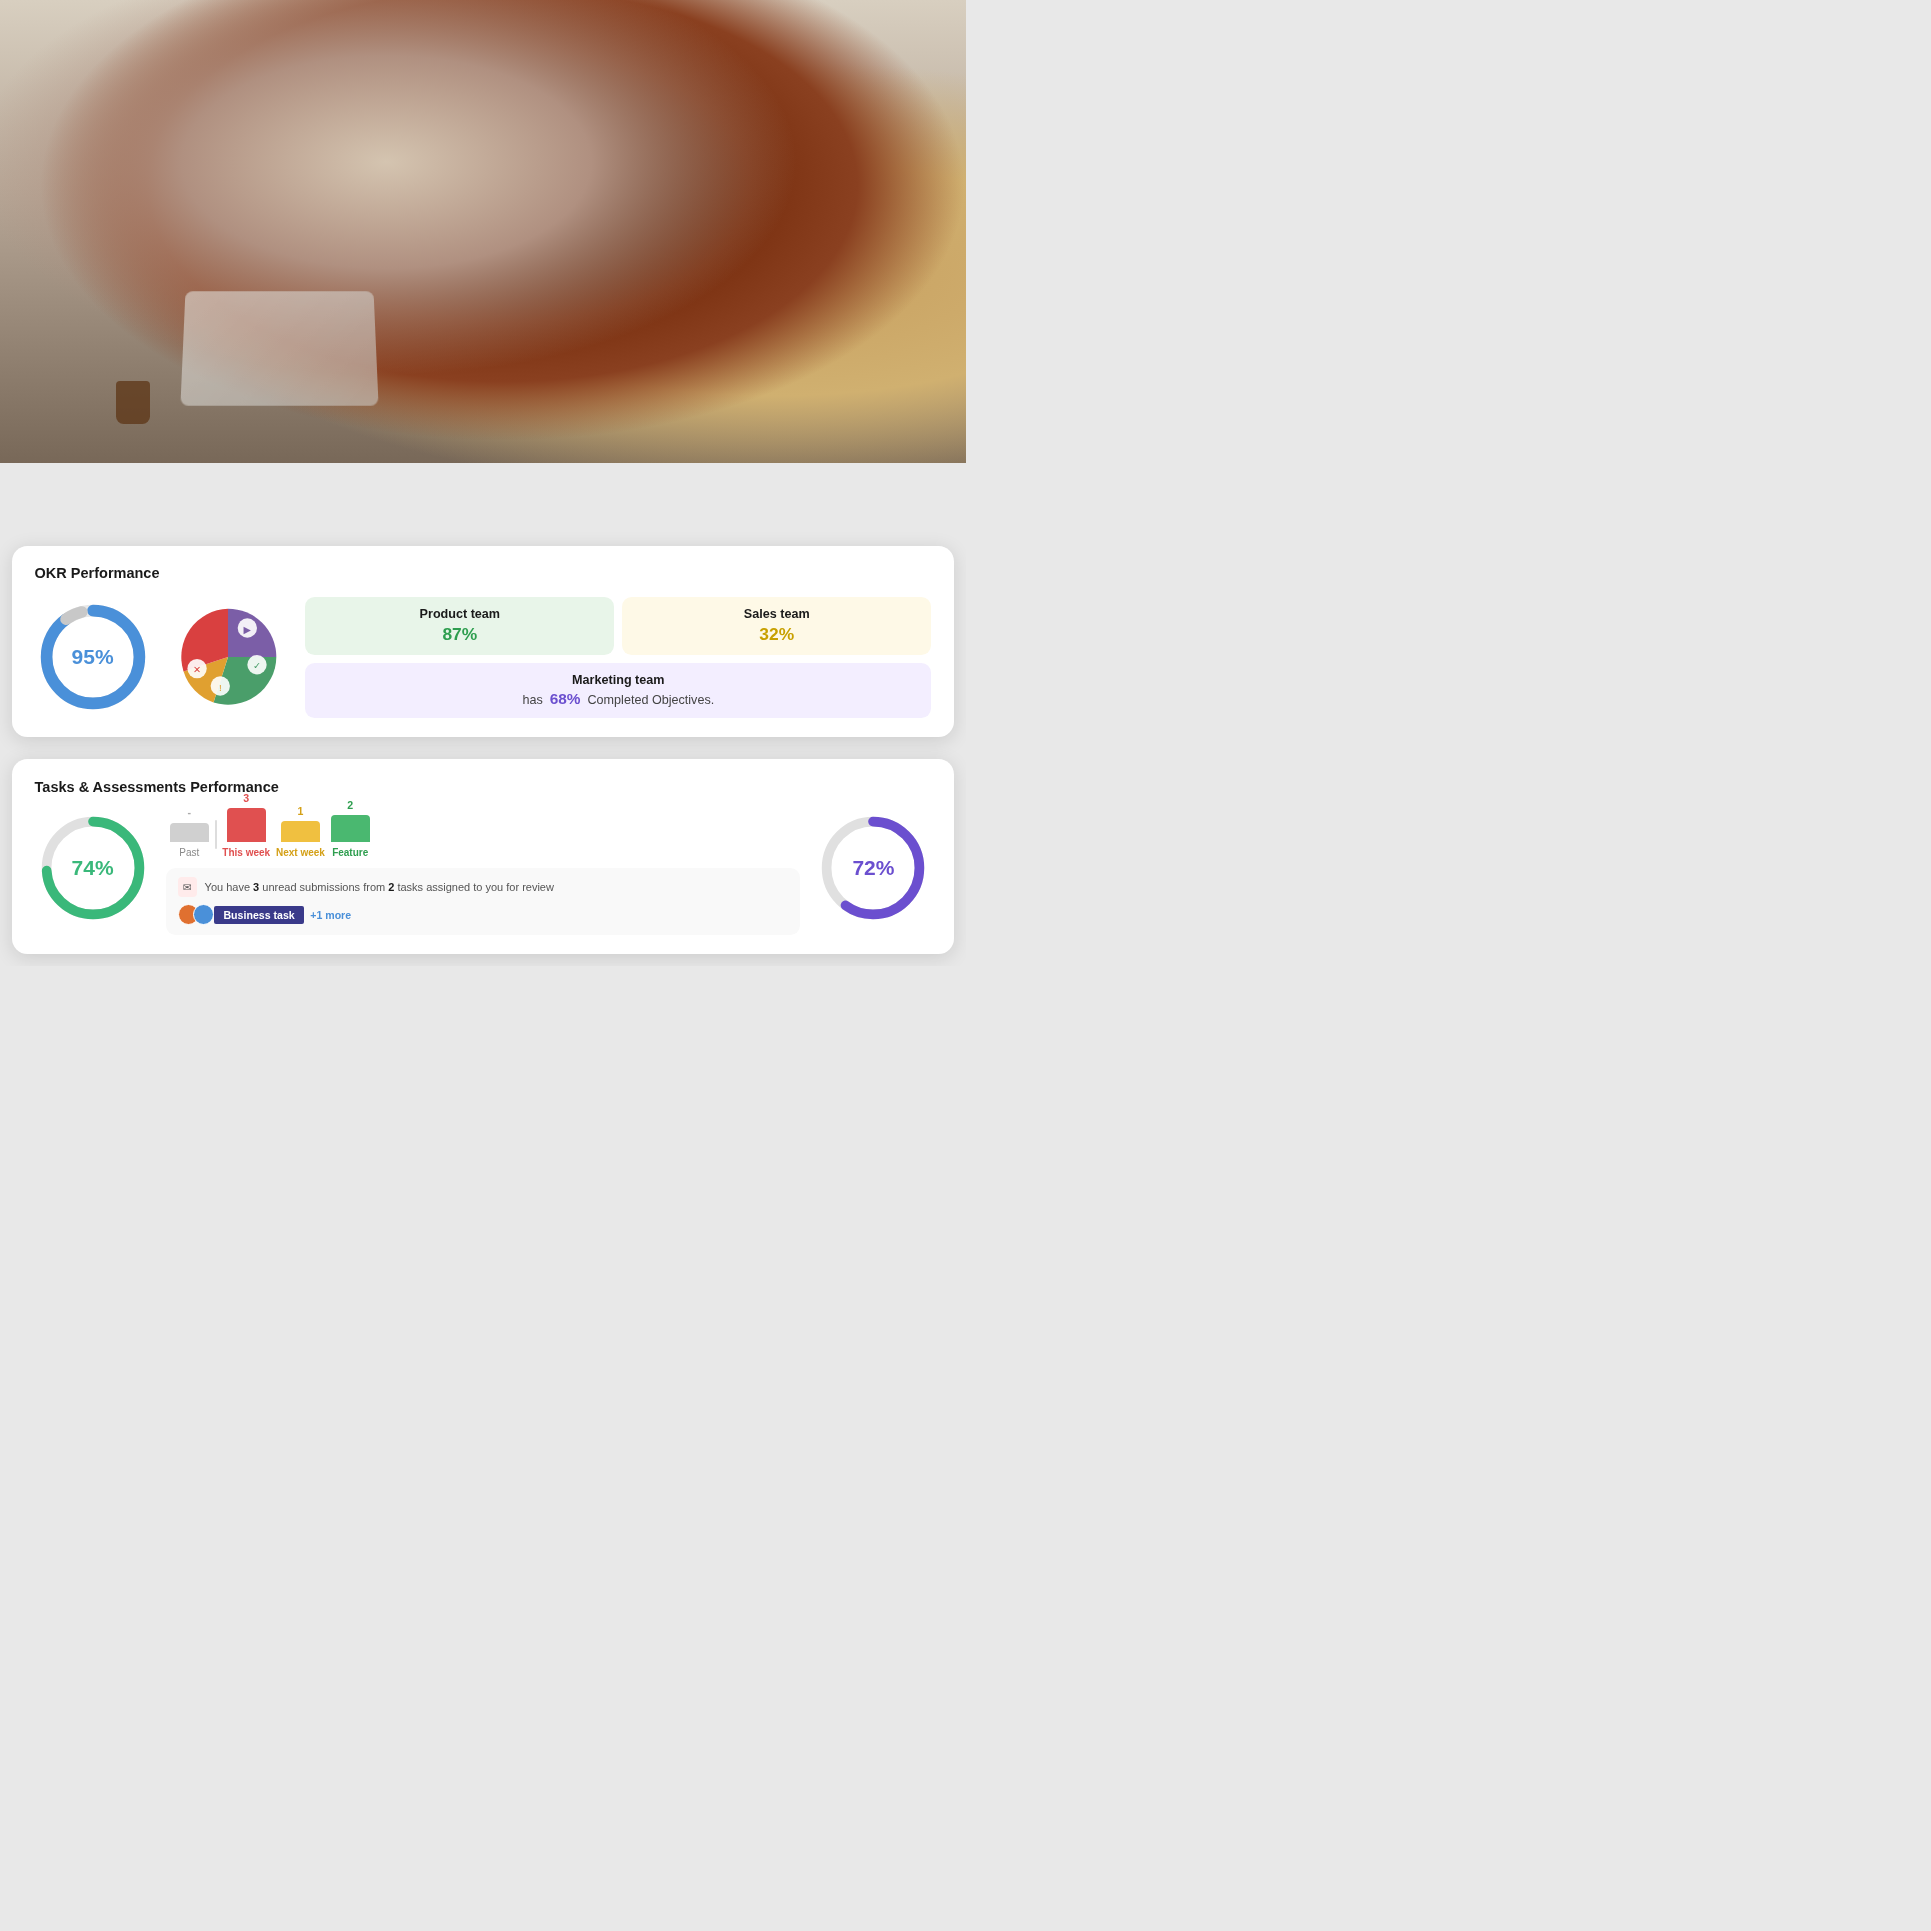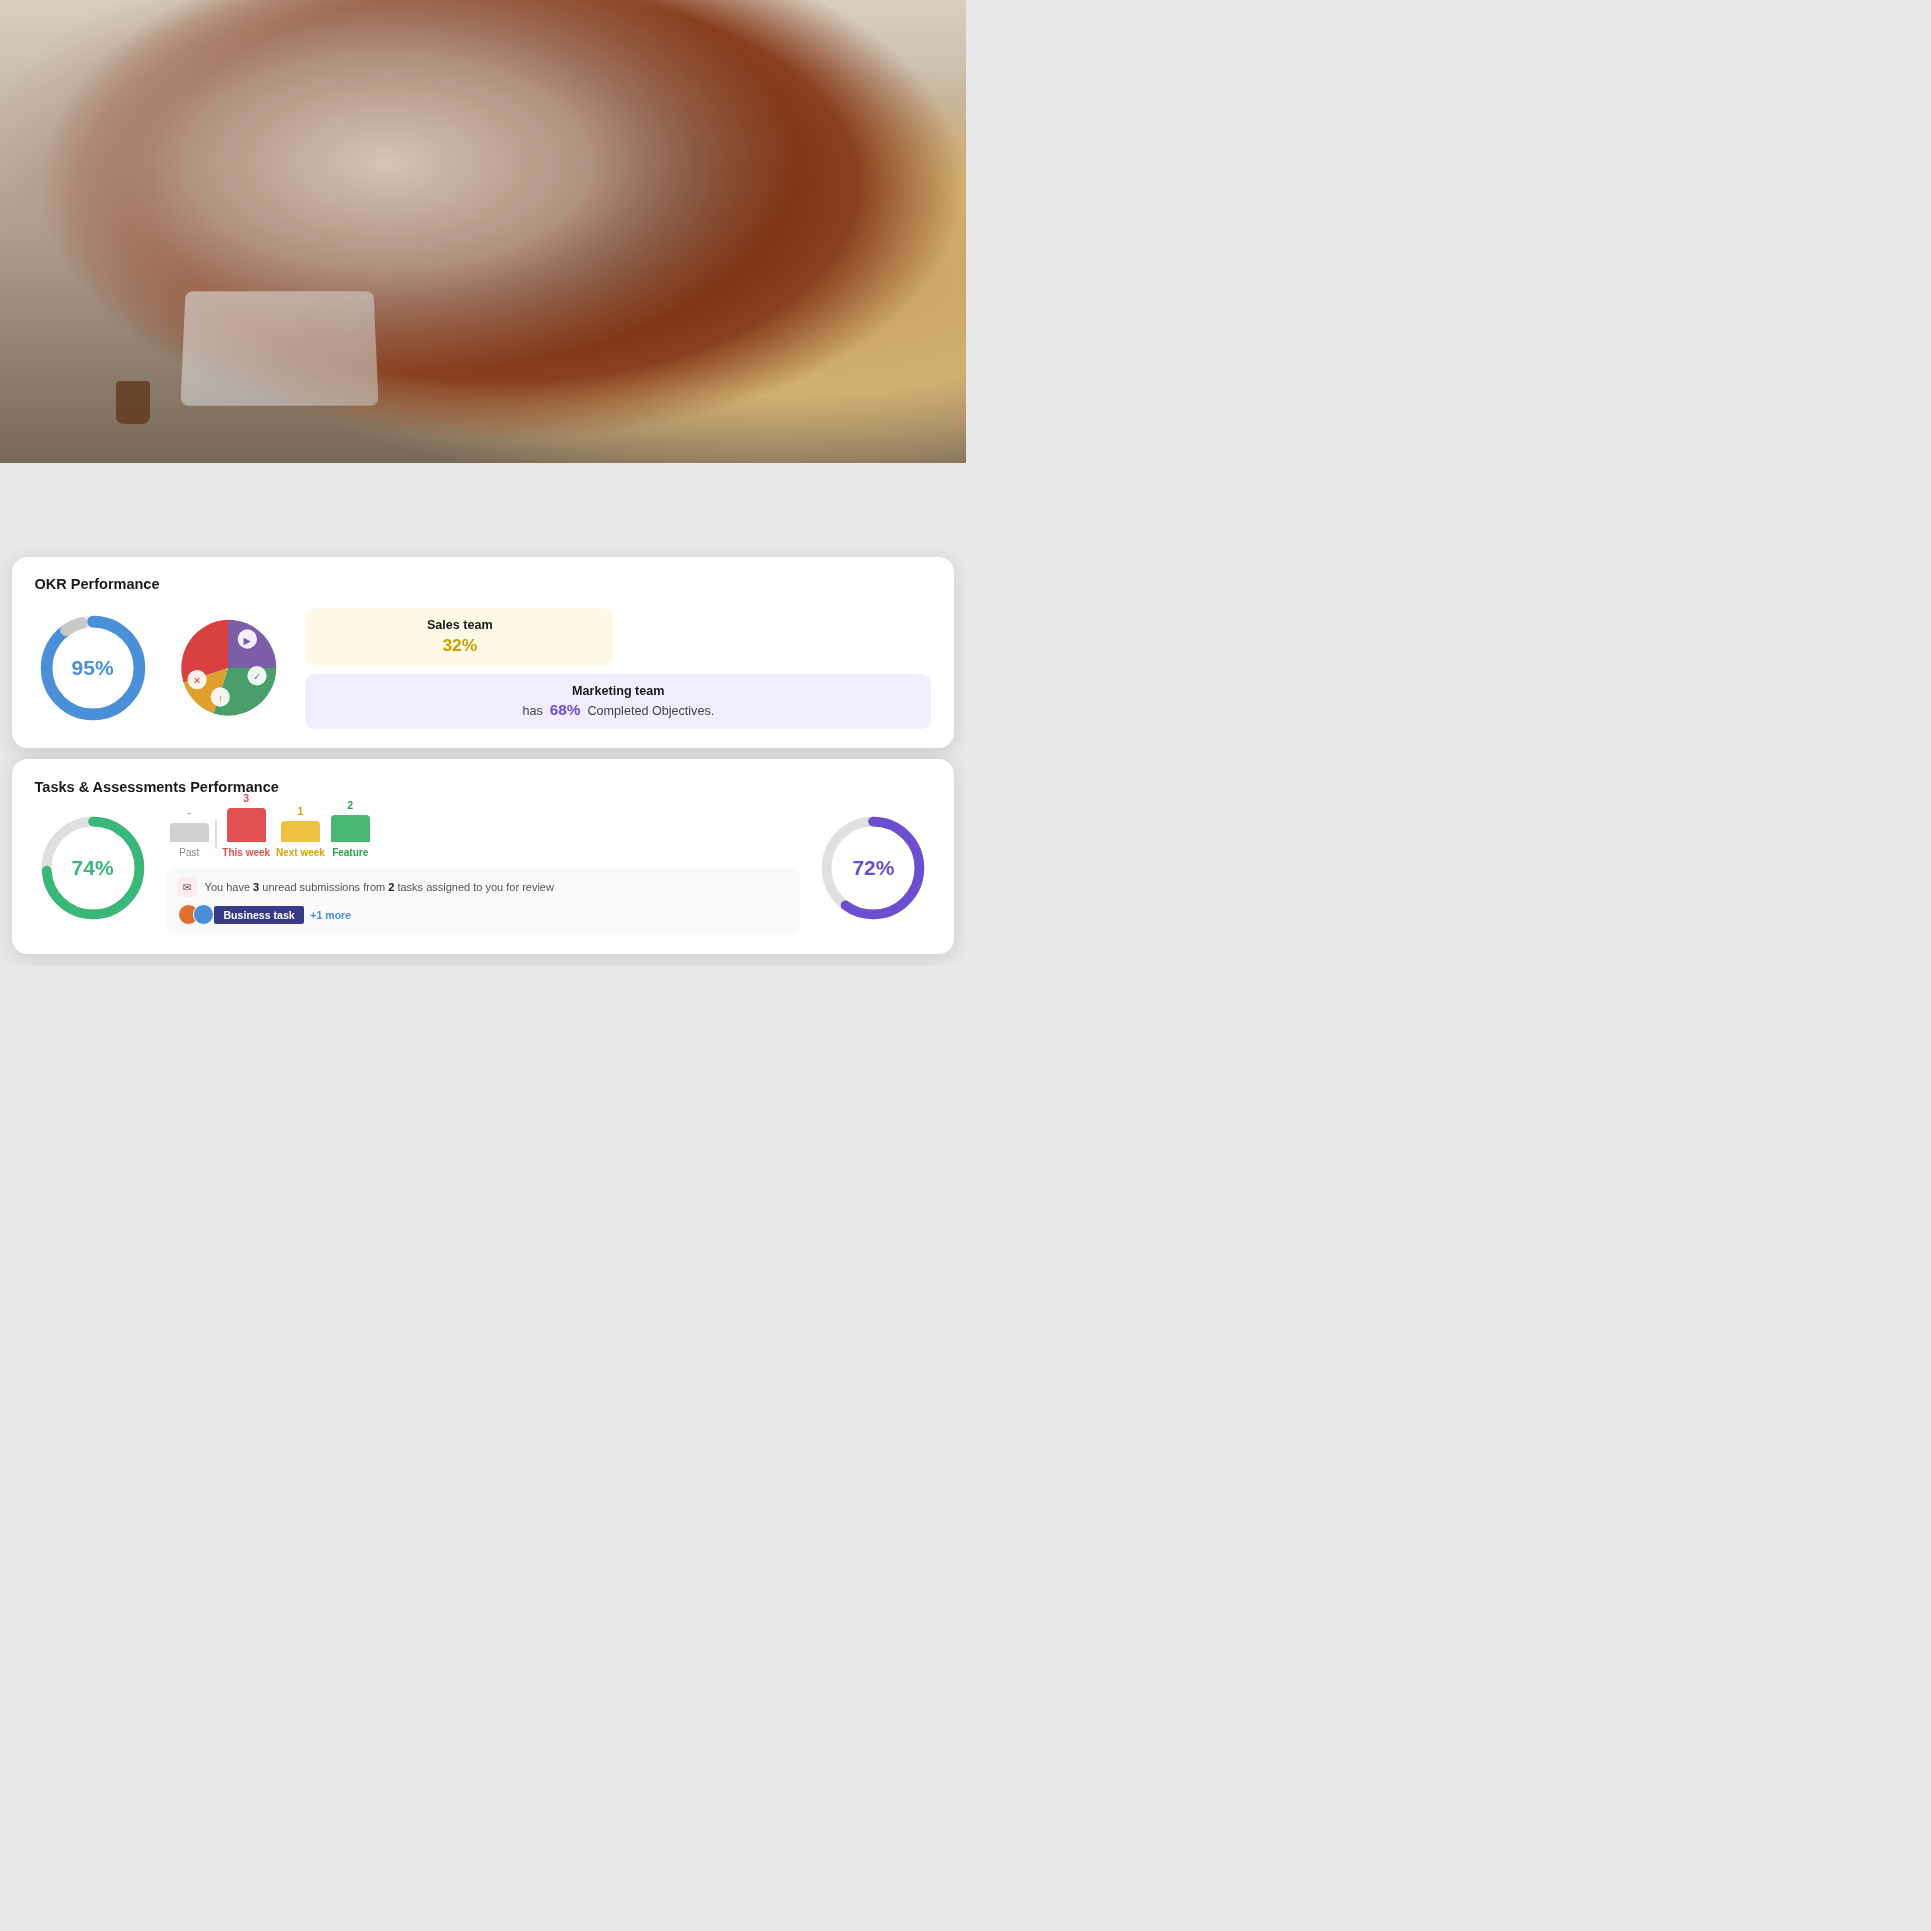--- a/index.html
+++ b/index.html
@@ -29,21 +29,21 @@
     }
 
     .dashboard-area {
       position: absolute;
       bottom: 0;
       left: 0;
       right: 0;
       padding: 11.6px;
       display: flex;
       flex-direction: column;
-      gap: 11px;
+      gap: 22px;
       justify-content: center;
     }
 
     .card {
       background: #fff;
       border-radius: 15.4px;
       padding: 19.3px 23px;
       box-shadow: 0 3.9px 19.3px rgba(0,0,0,0.12);
     }
 
@@ -314,20 +314,24 @@
           <circle cx="90" cy="68" r="10" fill="rgba(255,255,255,0.9)"></circle>
           <text x="90" y="72" text-anchor="middle" font-size="10" fill="#4a9e6a">✓</text>
           <circle cx="52" cy="90" r="10" fill="rgba(255,255,255,0.9)"></circle>
           <text x="52" y="95" text-anchor="middle" font-size="10" fill="#e0a030">!</text>
           <circle cx="28" cy="72" r="10" fill="rgba(255,255,255,0.9)"></circle>
           <text x="28" y="77" text-anchor="middle" font-size="10" fill="#d94040">✕</text>
         </svg>
       </div>
 
       <div class="team-grid">
+        <div class="team-card green-bg">
+          <div class="team-name">Product team</div>
+          <div class="team-pct green">87%</div>
+        </div>
         <div class="team-card yellow-bg">
           <div class="team-name">Sales team</div>
           <div class="team-pct yellow">32%</div>
         </div>
         <div class="team-card purple-bg">
           <div class="team-name">Marketing team</div>
           <div class="marketing-text">
             <span>has</span>
             &nbsp;<span class="marketing-pct">68%</span>&nbsp;
             <span>Completed Objectives.</span>

